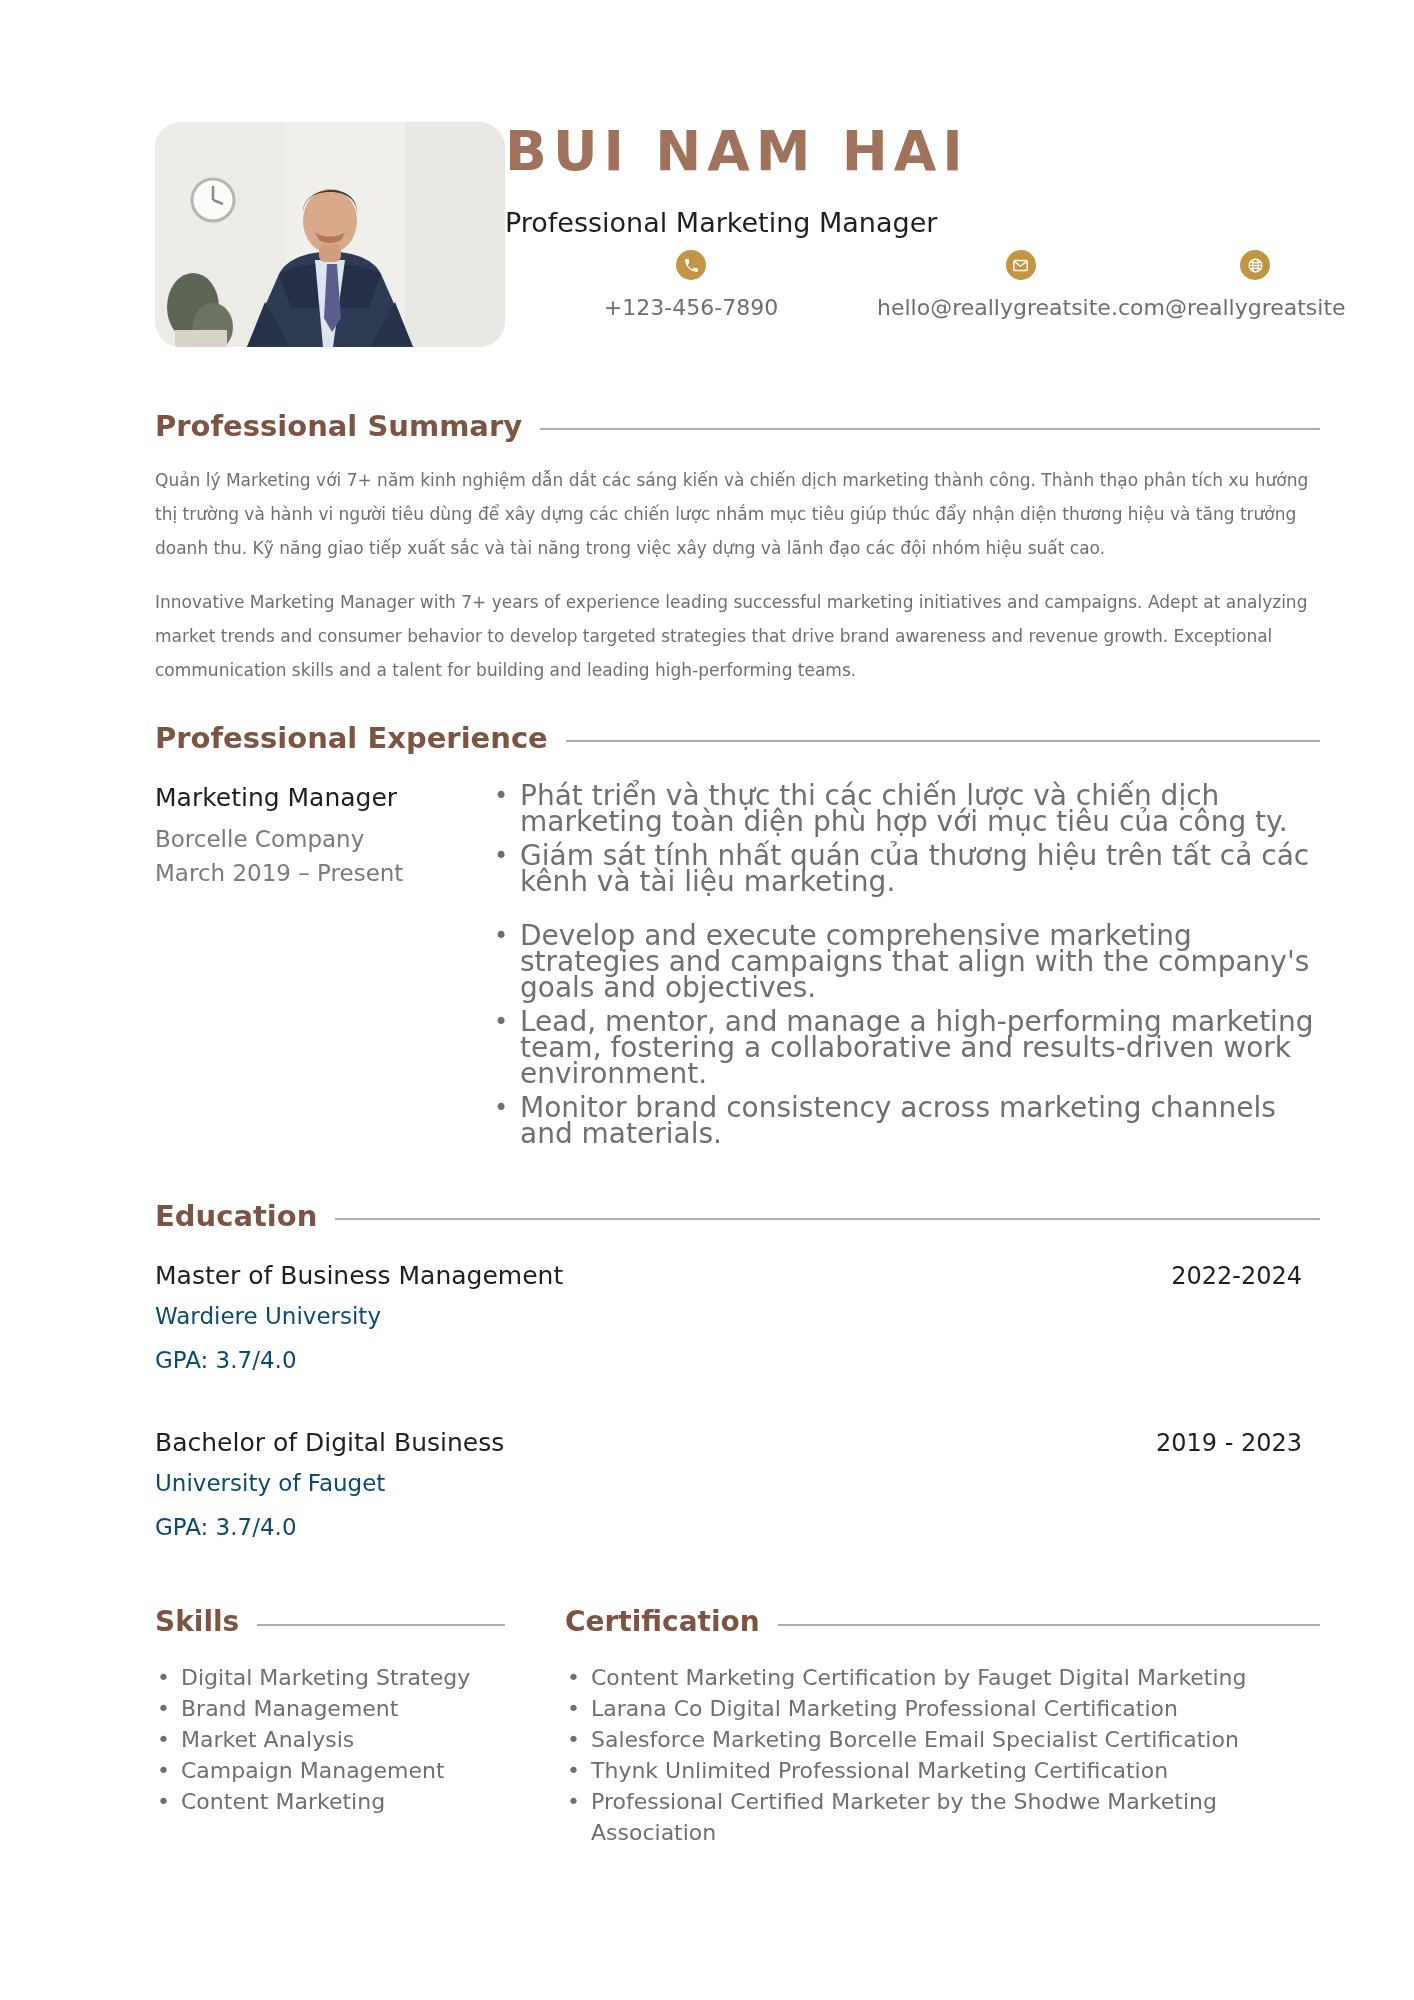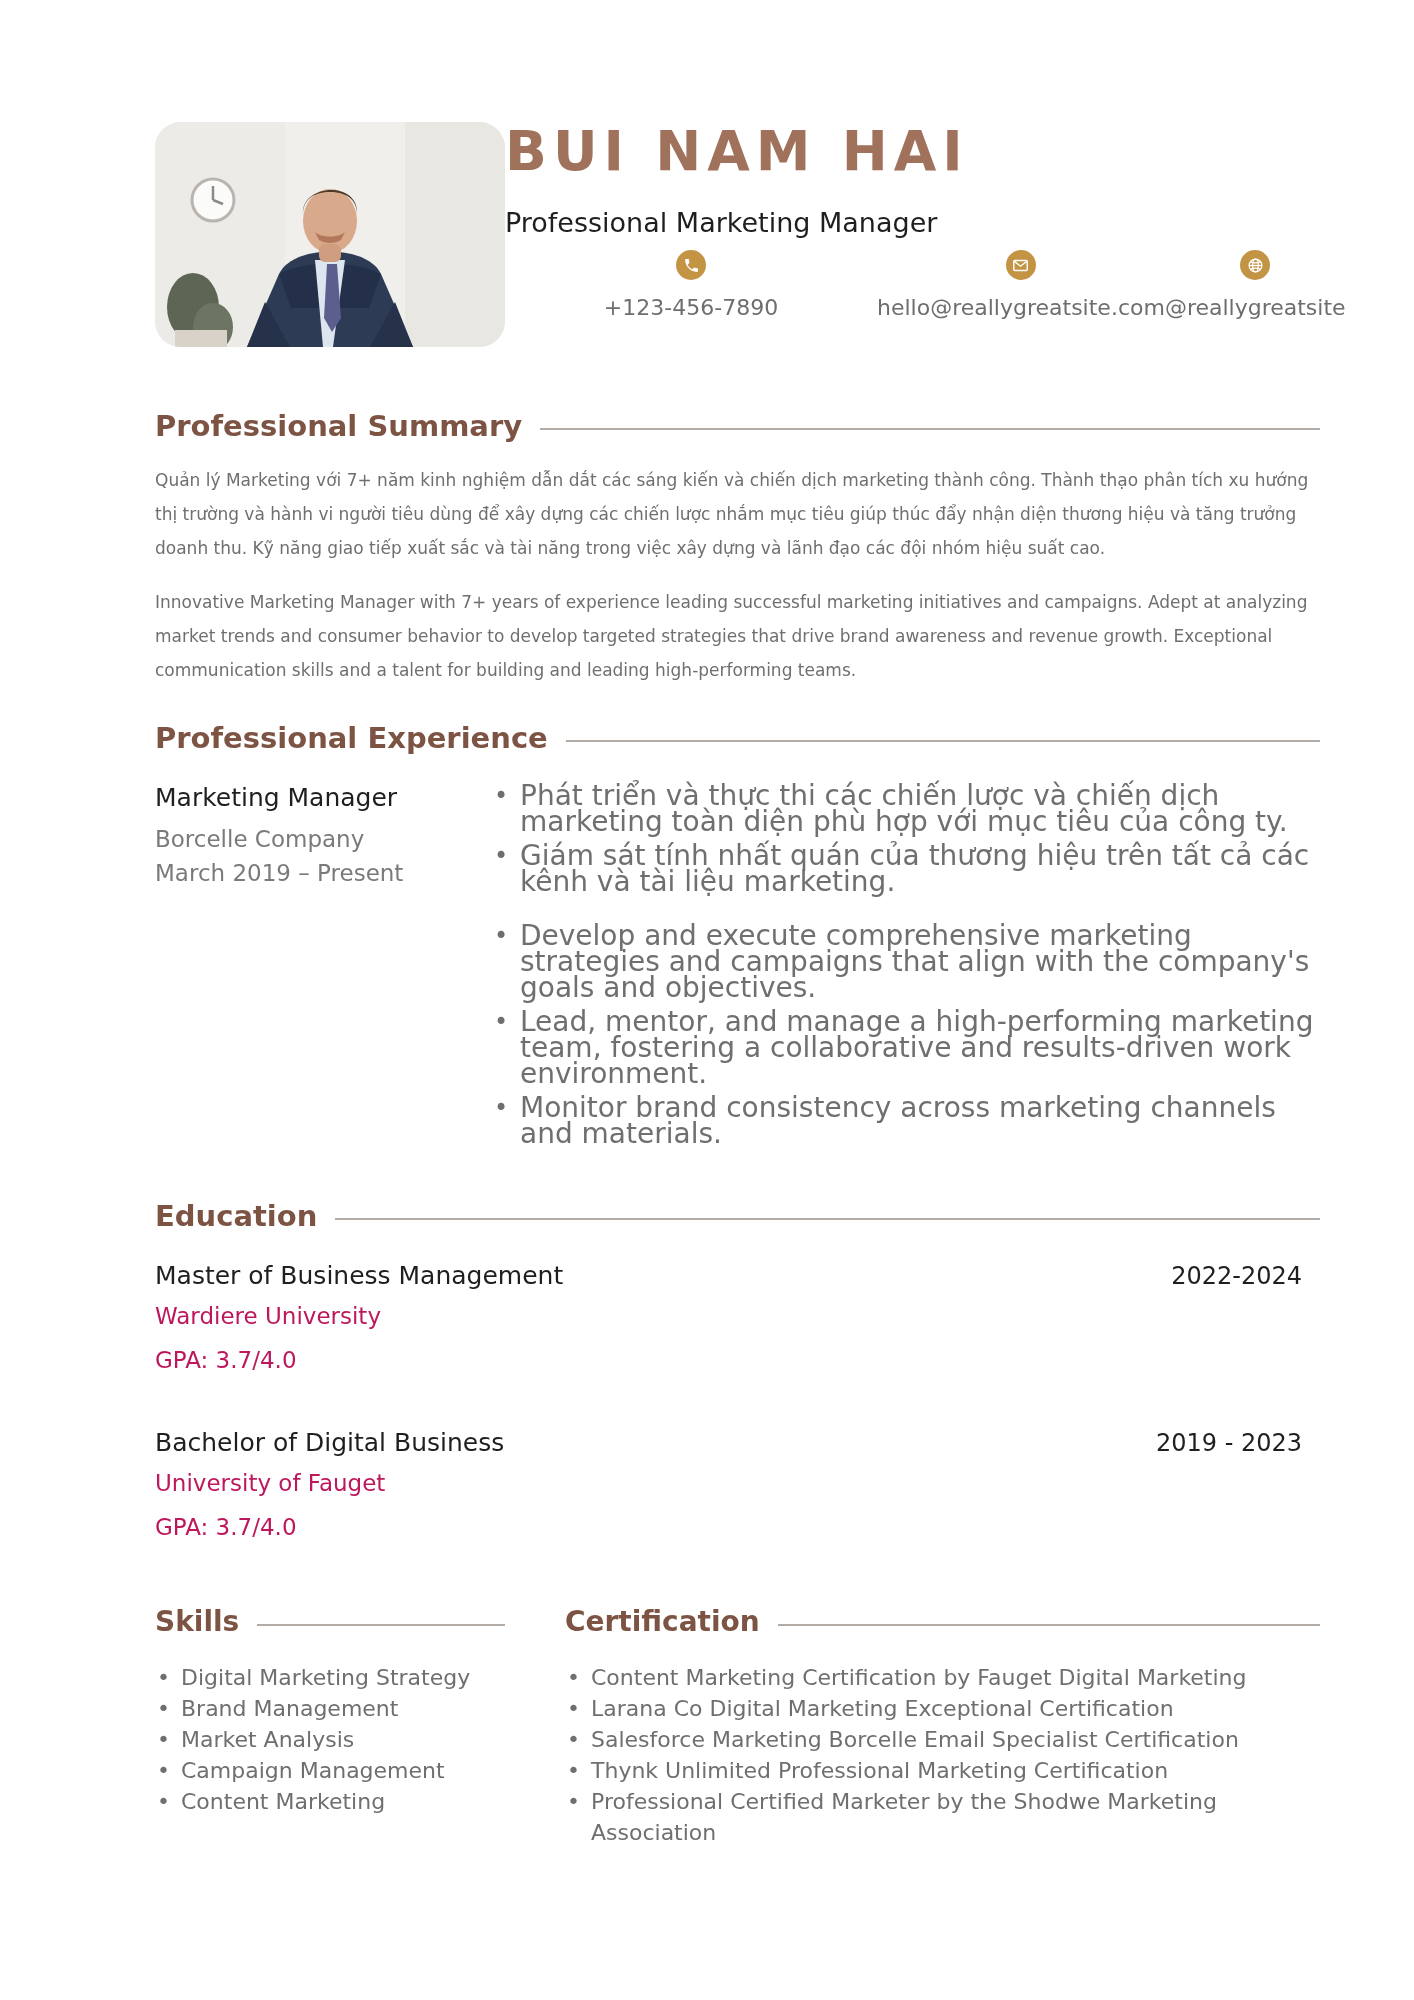--- a/index.html
+++ b/index.html
@@ -63,21 +63,21 @@
     color: #6f6f6f; font-size: 24px;
   }
   ul.bullets.second-group { margin-top: 28px; }
 
   
   .edu-entry { margin-top: 28px; }
   .edu-entry + .edu-entry { margin-top: 50px; }
   .edu-row { display: flex; justify-content: space-between; align-items: baseline; }
   .edu-degree { font-size: 25px; color: #1f1f1f; }
   .edu-dates { font-size: 24px; color: #1f1f1f; padding-right: 18px; }
-  .edu-sub { font-size: 23px; color: #be185d; line-height: 36px; margin-top: 8px; }
+  .edu-sub { font-size: 23px; color: #0c4a6e; line-height: 36px; margin-top: 8px; }
 
   
   .bottom-grid { display: grid; grid-template-columns: 410px 1fr; margin-top: 60px; }
   .bottom-grid .sec-title { font-size: 28px; }
   .skills-col { padding-right: 60px; }
   .bottom-grid ul.bullets { margin-top: 24px; }
   .bottom-grid ul.bullets li { font-size: 22px; line-height: 31px; margin-bottom: 0; padding-left: 26px; }
   .bottom-grid ul.bullets li::before { font-size: 22px; left: 2px; }
 
   .mt-summary { margin-top: 62px; }
@@ -225,20 +225,20 @@
     </ul>
   </div>
 
   <div>
     <div class="sec-head">
       <span class="sec-title">Certification</span>
       <span class="sec-rule"></span>
     </div>
     <ul class="bullets">
       <li>Content Marketing Certification by Fauget Digital Marketing</li>
-      <li>Larana Co Digital Marketing Exceptional Certification</li>
+      <li>Larana Co Digital Marketing Professional Certification</li>
       <li>Salesforce Marketing Borcelle Email Specialist Certification</li>
       <li>Thynk Unlimited Professional Marketing Certification</li>
       <li>Professional Certified Marketer by the Shodwe Marketing Association</li>
 
     </ul>
   </div>
 </div>
 
 </body></html>

